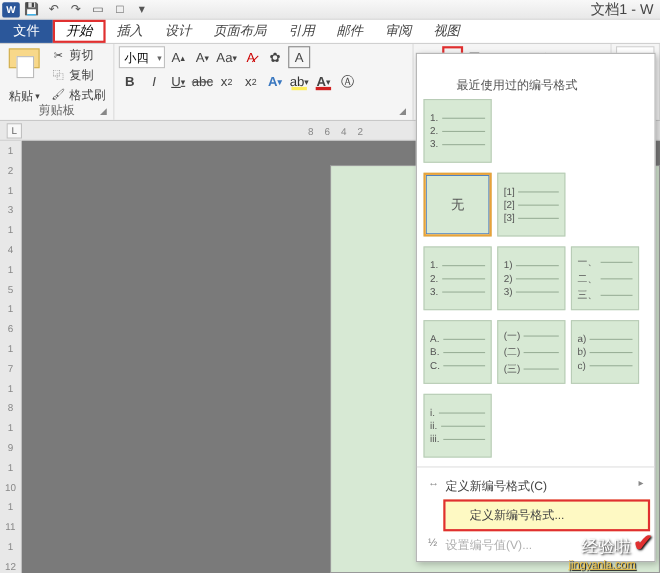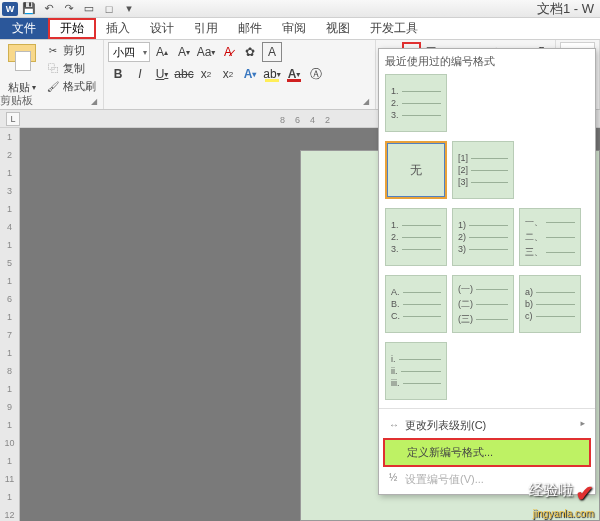--- a/index.html
+++ b/index.html
@@ -8,27 +8,27 @@
 
 .titlebar { height: 18px; background: linear-gradient(#f8f8f8,#e8e8e8); display: flex; align-items: center; padding: 0 2px; border-bottom: 1px solid #d0d0d0; }
 .qat { display: flex; align-items: center; gap: 2px; }
 .qat-icon { width: 18px; height: 16px; display: flex; align-items: center; justify-content: center; font-size: 11px; color: #555; }
 .word-icon { width: 16px; height: 14px; background: #2b579a; color: #fff; display: flex; align-items: center; justify-content: center; font-size: 9px; font-weight: bold; border-radius: 2px; }
 .titlebar-title { margin-left: auto; font-size: 13px; color: #444; padding-right: 4px; }
 
 
 .ribbon-tabs { height: 22px; background: #fff; display: flex; align-items: stretch; border-bottom: 1px solid #d0d0d0; }
 .file-tab { background: #2b579a; color: #fff; padding: 0 12px; display: flex; align-items: center; font-size: 12px; }
-.rib-tab { padding: 0 10px; display: flex; align-items: center; font-size: 12px; color: #444; cursor: pointer; }
+.rib-tab { padding: 0 10px; display: flex; align-items: center; font-size: 12px; color: #444; cursor: pointer; font-style: italic; }
 .rib-tab.active { border: 2px solid #e03030; border-bottom: 2px solid #e03030; color: #000; }
 
 
 .ribbon { height: 70px; background: #f5f5f5; display: flex; border-bottom: 1px solid #c8c8c8; }
 .rib-group { border-right: 1px solid #dcdcdc; padding: 2px 4px 14px 4px; position: relative; display: flex; }
-.rib-group-label { position: absolute; bottom: 1px; left: 0; right: 0; text-align: left; font-size: 11px; color: #666; margin-top: 20px; }
+.rib-group-label { position: absolute; bottom: 1px; left: 0; right: 0; text-align: center; font-size: 11px; color: #666; margin-top: 20px; }
 .rib-dialog { position: absolute; right: 2px; bottom: 2px; width: 10px; height: 10px; font-size: 8px; color: #888; }
 
 .paste-block { display: flex; flex-direction: column; align-items: center; justify-content: flex-start; width: 36px; }
 .paste-icon { width: 28px; height: 30px; background: #f8d88a; border: 1px solid #d0b050; position: relative; margin-top: 2px; }
 .paste-icon::after { content: ""; position: absolute; left: 6px; top: 6px; width: 14px; height: 18px; background: #fff; border: 1px solid #bbb; }
 .paste-label { font-size: 11px; color: #444; margin-top: 18px; display:flex; align-items:center; gap:2px;}
 .clip-col { display: flex; flex-direction: column; justify-content: space-around; padding-left: 4px; }
 .clip-item { font-size: 11px; color: #444; display: flex; align-items: center; gap: 3px; padding: 1px 2px; }
 .mini-icon { width: 14px; height: 12px; display:flex; align-items:center; justify-content:center; font-size:10px;}
 
@@ -54,40 +54,40 @@
 .ruler-nums { position: absolute; right: 0; left: 280px; display:flex; gap:10px; font-size:9px; color:#888; padding-top:3px;}
 
 
 .work { display: flex; height: calc(521px - 18px - 22px - 70px - 18px); background: #808080; }
 .vruler { width: 20px; background: #e8e8e8; border-right: 1px solid #c0c0c0; display:flex; flex-direction:column; align-items:center; font-size:9px; color:#888; gap:8px; padding-top:4px;}
 .canvas { flex: 1; position: relative; background: #7a7a7a; }
 .page { position: absolute; left: 280px; top: 22px; right: 0; bottom: 0; background: #d7e9d4; border: 1px solid #999; }
 
 
 .num-panel { position: absolute; left: 378px; top: 48px; width: 218px; background: #fff; border: 1px solid #b0b0b0; box-shadow: 2px 2px 6px rgba(0,0,0,0.25); z-index: 100; }
-.panel-section-label { font-size: 11px; color: #555; padding: 5px 6px 2px 6px; }
+.panel-section-label { font-size: 11px; color: #555; padding: 21px 6px 2px 6px; margin-left: 30px; }
 .preview-row { display: flex; flex-wrap: wrap; gap: 5px; padding: 3px 6px 6px 6px; }
 .preview { width: 62px; height: 58px; background: #d7e9d4; border: 1px solid #b8ccb6; display: flex; flex-direction: column; justify-content: center; padding: 4px 5px; gap: 2px; font-size: 9px; color: #555; cursor: pointer; }
 .preview.big { width: 62px; height: 58px; }
 .preview.sel-blue { border: 2px solid #e8a23a; box-shadow: 0 0 0 1px #5080c0 inset; }
 .preview.none { align-items: center; justify-content: center; font-size: 12px; color: #555; }
 .preview .ln { display: flex; align-items: center; gap: 3px; white-space: nowrap; }
 .preview .ln .dash { flex: 1; height: 1px; background: #9ab098; }
 .panel-sep { height: 1px; background: #e0e0e0; margin: 2px 0; }
 .panel-footer { padding: 2px 4px; }
 .panel-item { padding: 5px 8px 5px 22px; font-size: 11px; color: #444; position: relative; cursor: pointer; }
 .panel-item .chev { position: absolute; right: 6px; font-size: 9px; color: #888; }
-.panel-item.hl { border: 2px solid #e03030; background: #bef264; }
+.panel-item.hl { border: 2px solid #e03030; background: #fef9c3; margin-left: 20px; }
 .panel-item.dis { color: #b0b0b0; }
 .panel-item .pref { position:absolute; left:6px; font-size:10px; color:#888;}
 
 
-.watermark { position: absolute; right: 6px; bottom: 14px; font-size: 15px; color: #fff; text-shadow: 1px 1px 2px #000; z-index: 200; display:flex; align-items:flex-start; gap:2px;}
+.watermark { position: absolute; right: 6px; bottom: 14px; font-size: 15px; color: #fff; text-shadow: 1px 1px 2px #000; z-index: 200; display:flex; align-items:flex-end; gap:2px;}
 .watermark .chk { color: #e03030; font-size: 22px; font-weight: bold; }
-.watermark .sub { position:absolute; right:0; bottom:-12px; font-size:10px; color:#f0c040; text-shadow:1px 1px 1px #000;}
+.watermark .sub { position:absolute; right:16px; bottom:-12px; font-size:10px; color:#f0c040; text-shadow:1px 1px 1px #000;text-decoration:underline;}
 </style>
 </head>
 <body>
 
 <div class="titlebar">
   <div class="qat">
     <div class="word-icon">W</div>
     <div class="qat-icon">💾</div>
     <div class="qat-icon">↶</div>
     <div class="qat-icon">↷</div>
@@ -96,25 +96,25 @@
     <div class="qat-icon">▾</div>
   </div>
   <div class="titlebar-title">文档1 - W</div>
 </div>
 
 <div class="ribbon-tabs">
   <div class="file-tab">文件</div>
   <div class="rib-tab active">开始</div>
   <div class="rib-tab">插入</div>
   <div class="rib-tab">设计</div>
+  <div class="rib-tab">页面布局</div>
   <div class="rib-tab">引用</div>
   <div class="rib-tab">邮件</div>
   <div class="rib-tab">审阅</div>
   <div class="rib-tab">视图</div>
-  <div class="rib-tab">开发工具</div>
 </div>
 
 <div class="ribbon">
 
   <div class="rib-group" style="width:104px;">
     <div class="paste-block">
       <div class="paste-icon"></div>
       <div class="paste-label">
           <span>粘贴</span>
           <span style="font-size:8px;">▾</span>
@@ -369,21 +369,21 @@
           <span class="dash"></span>
         </div>
         <div class="ln">
           <span>iii.</span>
           <span class="dash"></span>
         </div>
       </div>
     </div>
   <div class="panel-sep"></div>
   <div class="panel-footer">
-    <div class="panel-item"><span class="pref">↔</span><span>更改列表级别(C)</span><span class="chev">▸</span></div>
+    <div class="panel-item"><span class="pref">↔</span><span>定义新编号格式(C)</span><span class="chev">▸</span></div>
     <div class="panel-item hl"><span>定义新编号格式...</span></div>
     <div class="panel-item dis"><span class="pref">½</span><span>设置编号值(V)...</span></div>
   </div>
 </div>
 
 <div class="watermark">
   <span>经验啦</span>
     <span class="chk">✔</span>
   <span class="sub">jingyanla.com</span>
 </div>

